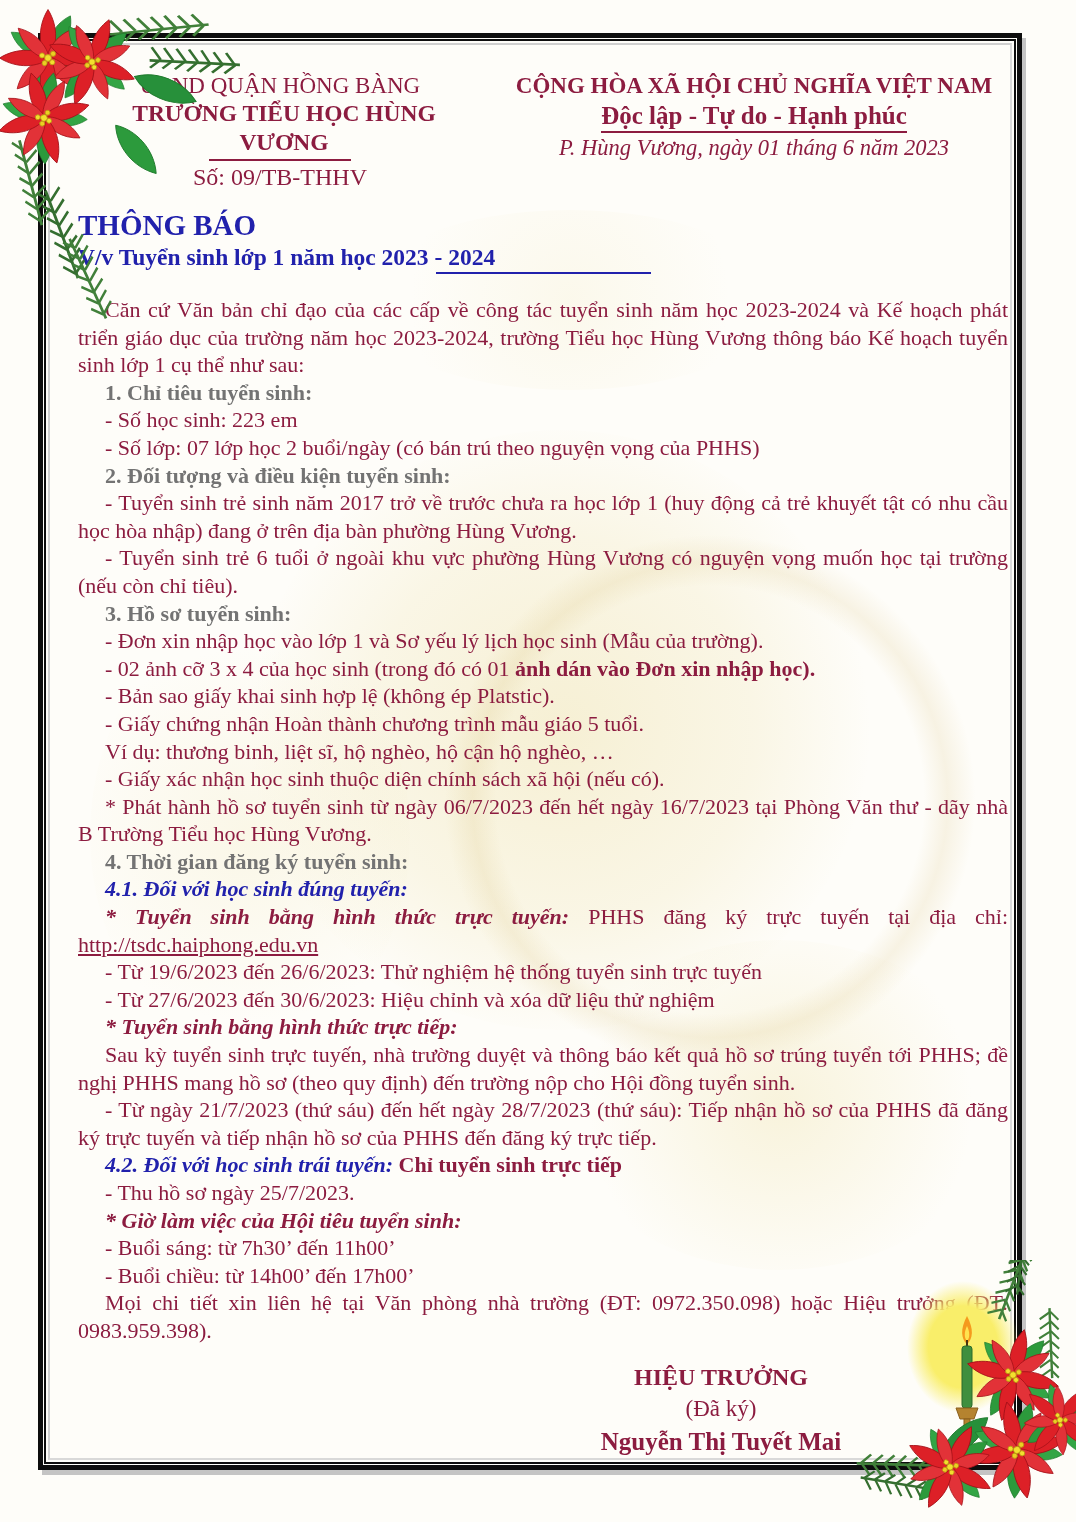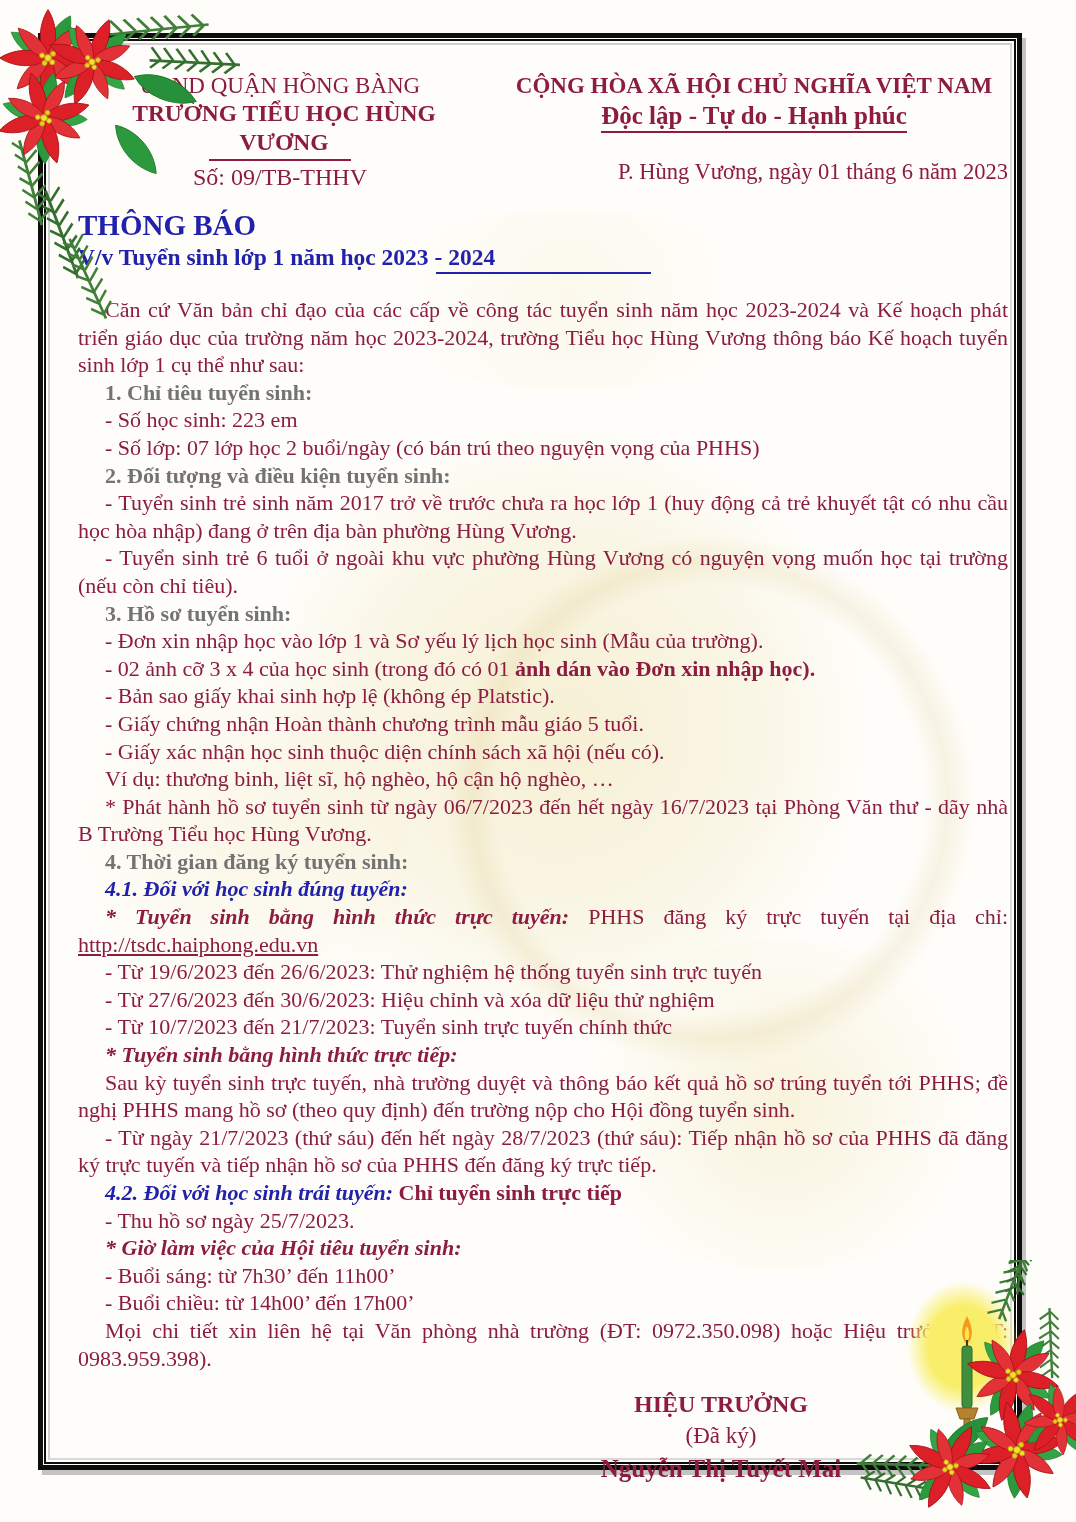--- a/index.html
+++ b/index.html
@@ -34,21 +34,21 @@
   .hcol{text-align:center;}
   .hcol.left{width:404px;}
   .hcol.right{flex:1;padding-left:18px;}
   .h1l{font-size:23px;line-height:27px;color:#8c1c40;}
   .h2l{font-size:23.5px;line-height:29px;font-weight:bold;color:#8c1c40;margin-left:8px;}
   .org-rule{width:142px;border-bottom:2px solid #8c1c40;margin:2px auto 0;}
   .doc-number{font-size:24px;color:#8c1c40;margin-top:3px;}
   .h1r{font-size:23px;line-height:27px;font-weight:bold;color:#8c1c40;}
   .h2r{font-size:25px;line-height:29px;font-weight:bold;color:#8c1c40;margin-top:2px;}
   .h2r span{display:inline-block;border-bottom:2px solid #8c1c40;padding-bottom:1px;}
-  .place-date{font-size:22.5px;color:#8c1c40;margin-top:26px;text-align:right;}
+  .place-date{font-size:22.5px;font-style:italic;color:#8c1c40;margin-top:2px;}
 
   .title-block{text-align:left;margin-top:17px;}
   .title{font-size:29px;line-height:34px;font-weight:bold;color:#2121ac;}
   .subtitle{font-size:23.5px;line-height:30px;font-weight:bold;color:#2121ac;}
   .sub-rule{width:215px;border-bottom:2px solid #2121ac;margin:0 auto;}
 
   .body{margin-top:22px;font-size:22px;line-height:27.6px;color:#8c1c40;}
   .body p{margin:0;}
   .ind{text-indent:27px;}
   .just{text-align:justify;}
@@ -111,31 +111,30 @@
 
       <p class="ind hd">2. Đối tượng và điều kiện tuyển sinh:</p>
       <p class="ind just">- Tuyển sinh trẻ sinh năm 2017 trở về trước chưa ra học lớp 1 (huy động cả trẻ khuyết tật có nhu cầu học hòa nhập) đang ở trên địa bàn phường Hùng Vương.</p>
       <p class="ind just">- Tuyển sinh trẻ 6 tuổi ở ngoài khu vực phường Hùng Vương có nguyện vọng muốn học tại trường (nếu còn chỉ tiêu).</p>
 
       <p class="ind hd">3. Hồ sơ tuyển sinh:</p>
       <p class="ind">- Đơn xin nhập học vào lớp 1 và Sơ yếu lý lịch học sinh (Mẫu của trường).</p>
       <p class="ind"><span>- 02 ảnh cỡ 3 x 4 của học sinh (trong đó có 01 </span><b>ảnh dán vào Đơn xin nhập học).</b></p>
       <p class="ind">- Bản sao giấy khai sinh hợp lệ (không ép Platstic).</p>
       <p class="ind">- Giấy chứng nhận Hoàn thành chương trình mẫu giáo 5 tuổi.</p>
+      <p class="ind">Ví dụ: thương binh, liệt sĩ, hộ nghèo, hộ cận hộ nghèo, …</p>
       <p class="ind">- Giấy xác nhận học sinh thuộc diện chính sách xã hội (nếu có).</p>
-      <p class="ind">Ví dụ: thương binh, liệt sĩ, hộ nghèo, hộ cận hộ nghèo, …</p>
       <p class="ind just">* Phát hành hồ sơ tuyển sinh từ ngày 06/7/2023 đến hết ngày 16/7/2023 tại Phòng Văn thư - dãy nhà B Trường Tiểu học Hùng Vương.</p>
 
       <p class="ind hd">4. Thời gian đăng ký tuyển sinh:</p>
       <p class="ind hdi">4.1. Đối với học sinh đúng tuyến:</p>
       <p class="ind fjust"><span class="bi">* Tuyển sinh bằng hình thức trực tuyến:</span><span> PHHS đăng ký trực tuyến tại địa chỉ:</span></p>
       <p><a class="url">http://tsdc.haiphong.edu.vn</a></p>
       <p class="ind">- Từ 19/6/2023 đến 26/6/2023: Thử nghiệm hệ thống tuyển sinh trực tuyến</p>
       <p class="ind">- Từ 27/6/2023 đến 30/6/2023: Hiệu chỉnh và xóa dữ liệu thử nghiệm</p>
-      <p class="ind">- Từ 10/7/2023 đến 21/7/2023: Tuyển sinh trực tuyến chính thức</p>
       <p class="ind bi">* Tuyển sinh bằng hình thức trực tiếp:</p>
       <p class="ind just">Sau kỳ tuyển sinh trực tuyến, nhà trường duyệt và thông báo kết quả hồ sơ trúng tuyển tới PHHS; đề nghị PHHS mang hồ sơ (theo quy định) đến trường nộp cho Hội đồng tuyển sinh.</p>
       <p class="ind just">- Từ ngày 21/7/2023 (thứ sáu) đến hết ngày 28/7/2023 (thứ sáu): Tiếp nhận hồ sơ của PHHS đã đăng ký trực tuyến và tiếp nhận hồ sơ của PHHS đến đăng ký trực tiếp.</p>
       <p class="ind"><span class="hdi">4.2. Đối với học sinh trái tuyến:</span><b> Chỉ tuyển sinh trực tiếp</b></p>
       <p class="ind">- Thu hồ sơ ngày 25/7/2023.</p>
       <p class="ind bi">* Giờ làm việc của Hội tiêu tuyển sinh:</p>
       <p class="ind">- Buổi sáng: từ 7h30’ đến 11h00’</p>
       <p class="ind">- Buổi chiều: từ 14h00’ đến 17h00’</p>
       <p class="ind just">Mọi chi tiết xin liên hệ tại Văn phòng nhà trường (ĐT: 0972.350.098) hoặc Hiệu trưởng (ĐT: 0983.959.398).</p>
     </div>

